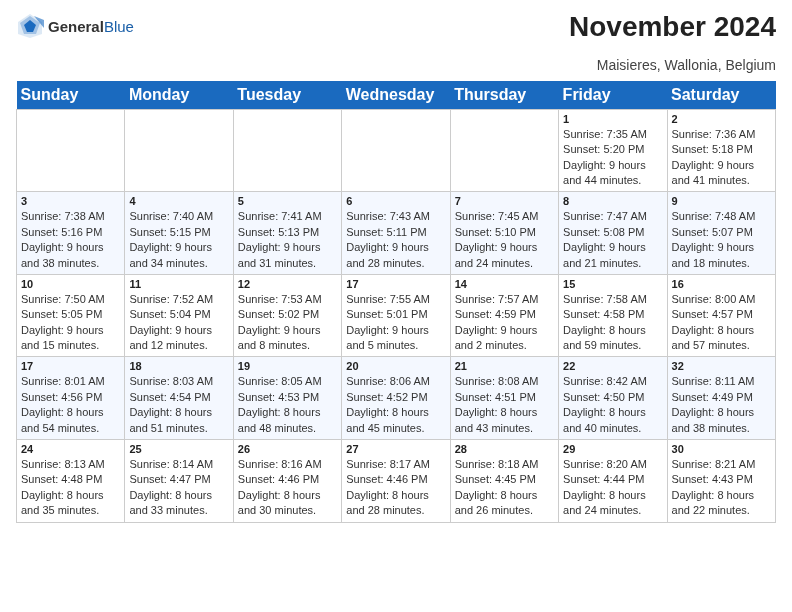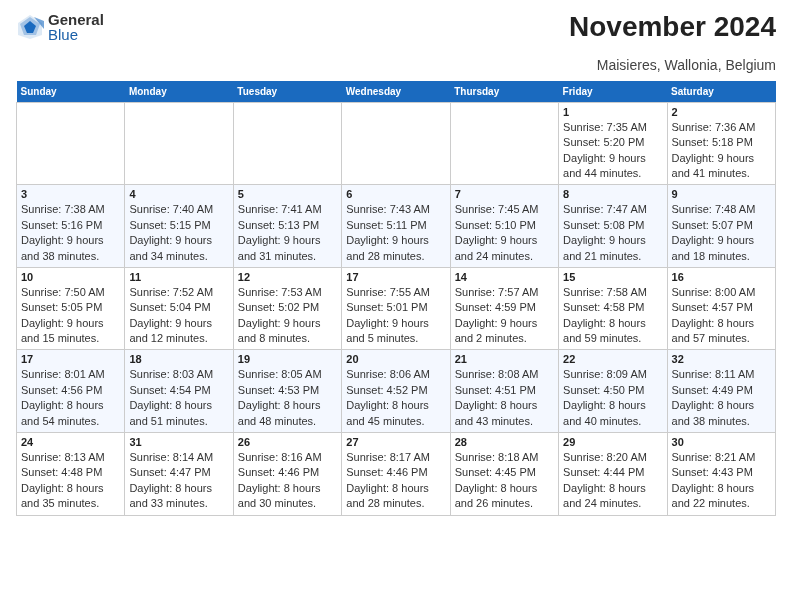--- a/index.html
+++ b/index.html
@@ -21,21 +21,21 @@
       justify-content: space-between;
       margin-bottom: 8px;
     }
     .logo {
       display: flex;
       align-items: center;
       gap: 4px;
     }
     .logo-text {
       display: flex;
-      flex-direction: column;
+      flex-direction: row;
       line-height: 1;
     }
     .logo-general {
       font-size: 15px;
       font-weight: bold;
       color: #333;
     }
     .logo-blue {
       font-size: 15px;
       font-weight: normal;
@@ -61,21 +61,21 @@
     }
     table {
       width: 100%;
       border-collapse: collapse;
       table-layout: fixed;
     }
     .day-header {
       background-color: #1a6abf;
       color: #fff;
       font-weight: bold;
-      font-size: 10px;
+      font-size: 16px;
       padding: 5px 4px;
       text-align: left;
     }
     td {
       border: 1px solid #ccc;
       vertical-align: top;
       padding: 3px 4px;
       font-size: 9.5px;
       color: #222;
       height: 80px;
@@ -272,40 +272,40 @@
 Daylight: 8 hours and 45 minutes.</div>
           </td>
           <td>
             <div class="date-num">21</div>
             <div class="cell-info">Sunrise: 8:08 AM
 Sunset: 4:51 PM
 Daylight: 8 hours and 43 minutes.</div>
           </td>
           <td>
             <div class="date-num">22</div>
-            <div class="cell-info">Sunrise: 8:09 AM
+            <div class="cell-info">Sunrise: 8:42 AM
 Sunset: 4:50 PM
 Daylight: 8 hours and 40 minutes.</div>
           </td>
           <td>
             <div class="date-num">32</div>
             <div class="cell-info">Sunrise: 8:11 AM
 Sunset: 4:49 PM
 Daylight: 8 hours and 38 minutes.</div>
           </td>
         </tr>
         <tr>
           <td>
             <div class="date-num">24</div>
             <div class="cell-info">Sunrise: 8:13 AM
 Sunset: 4:48 PM
 Daylight: 8 hours and 35 minutes.</div>
           </td>
           <td>
-            <div class="date-num">31</div>
+            <div class="date-num">25</div>
             <div class="cell-info">Sunrise: 8:14 AM
 Sunset: 4:47 PM
 Daylight: 8 hours and 33 minutes.</div>
           </td>
           <td>
             <div class="date-num">26</div>
             <div class="cell-info">Sunrise: 8:16 AM
 Sunset: 4:46 PM
 Daylight: 8 hours and 30 minutes.</div>
           </td>

